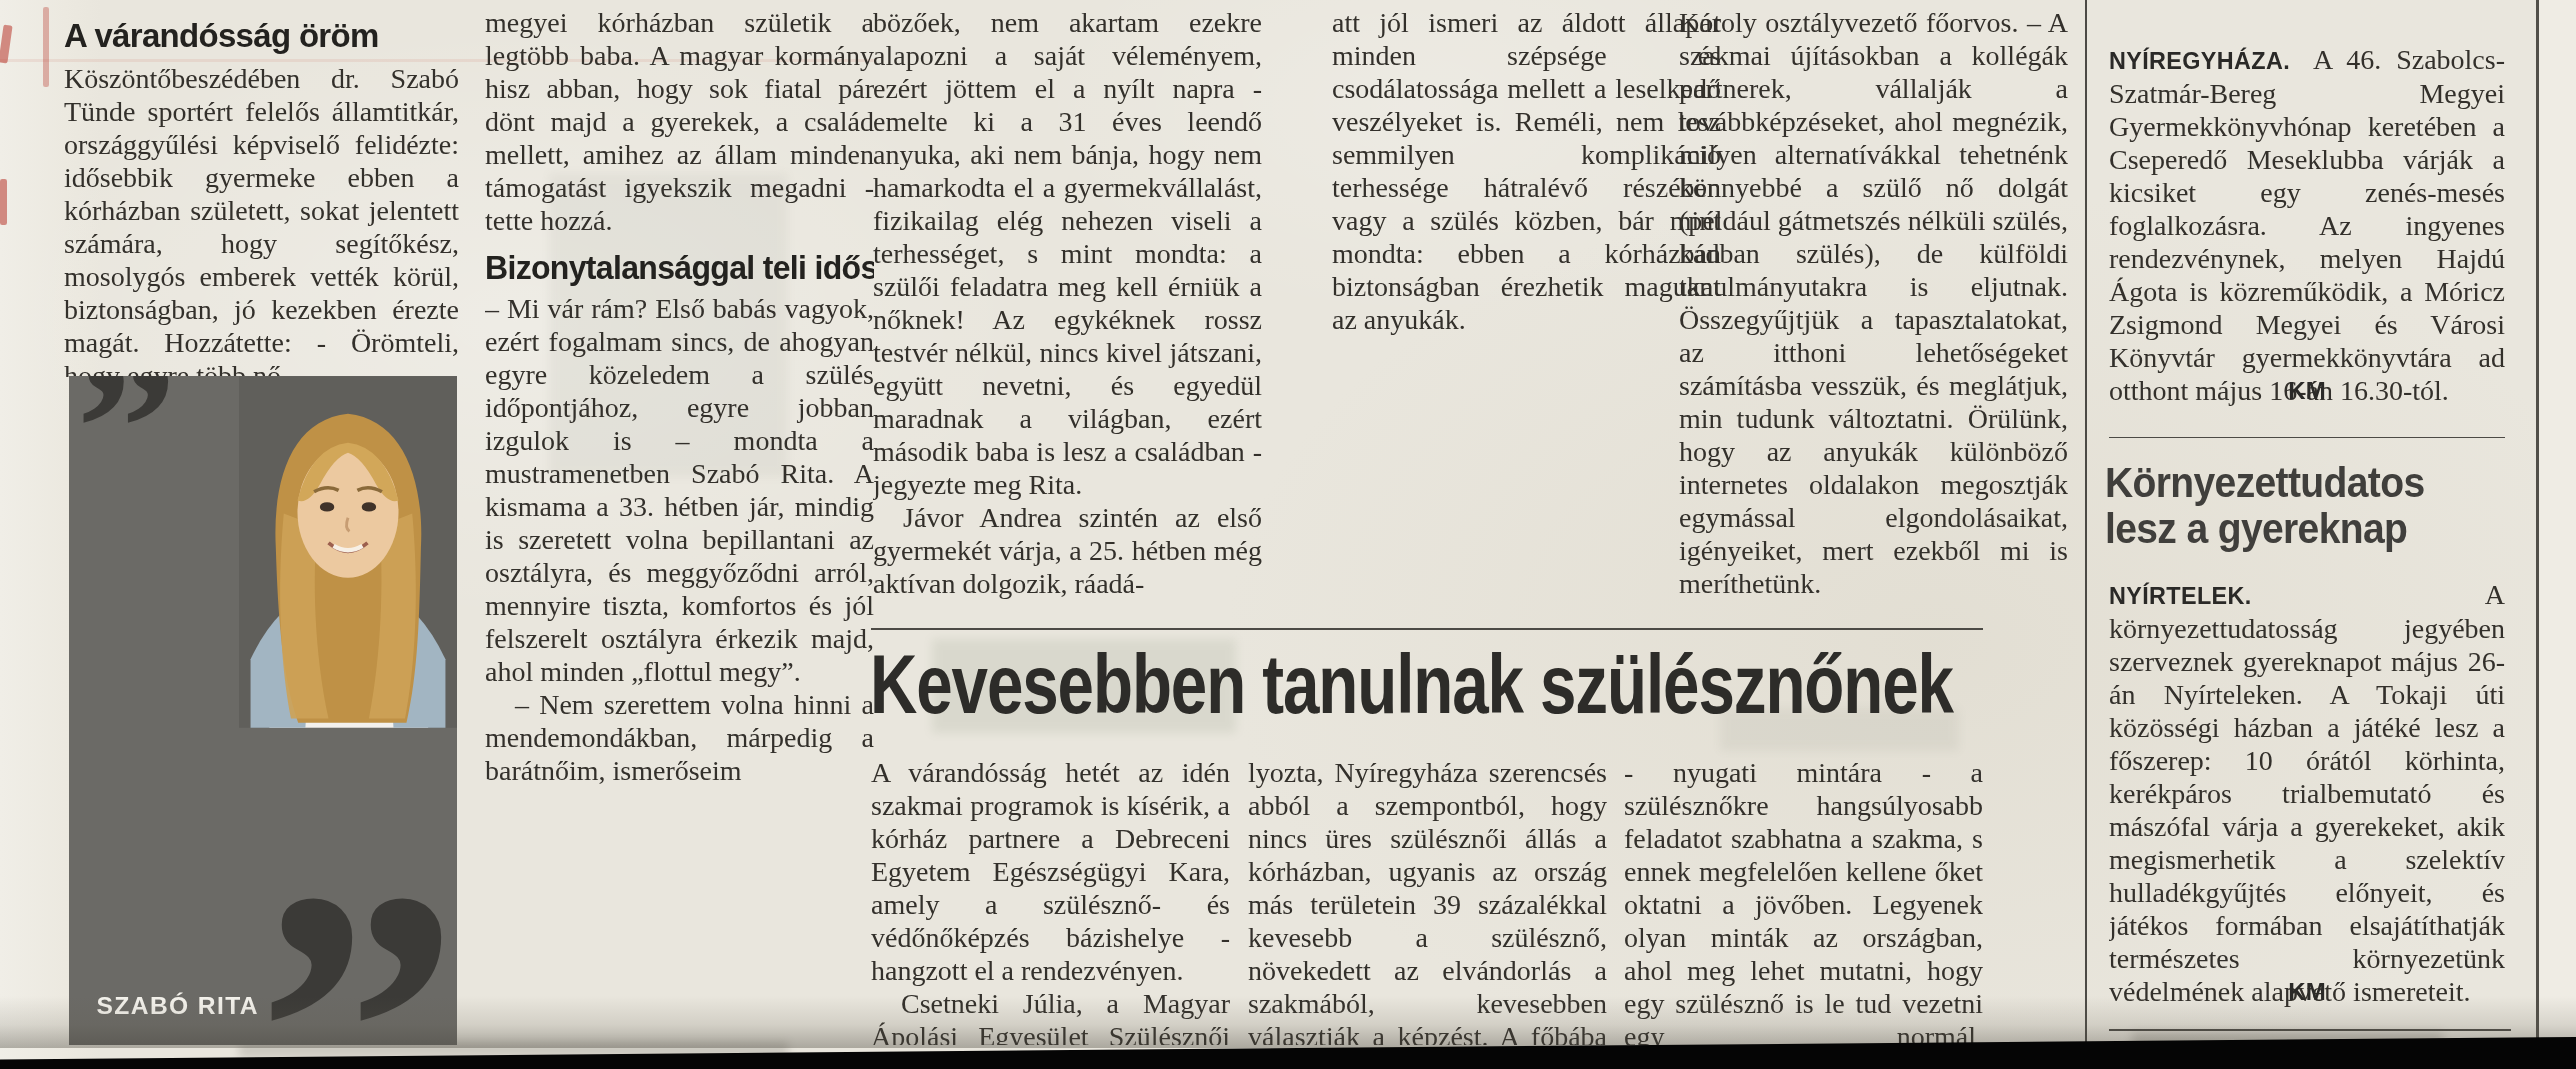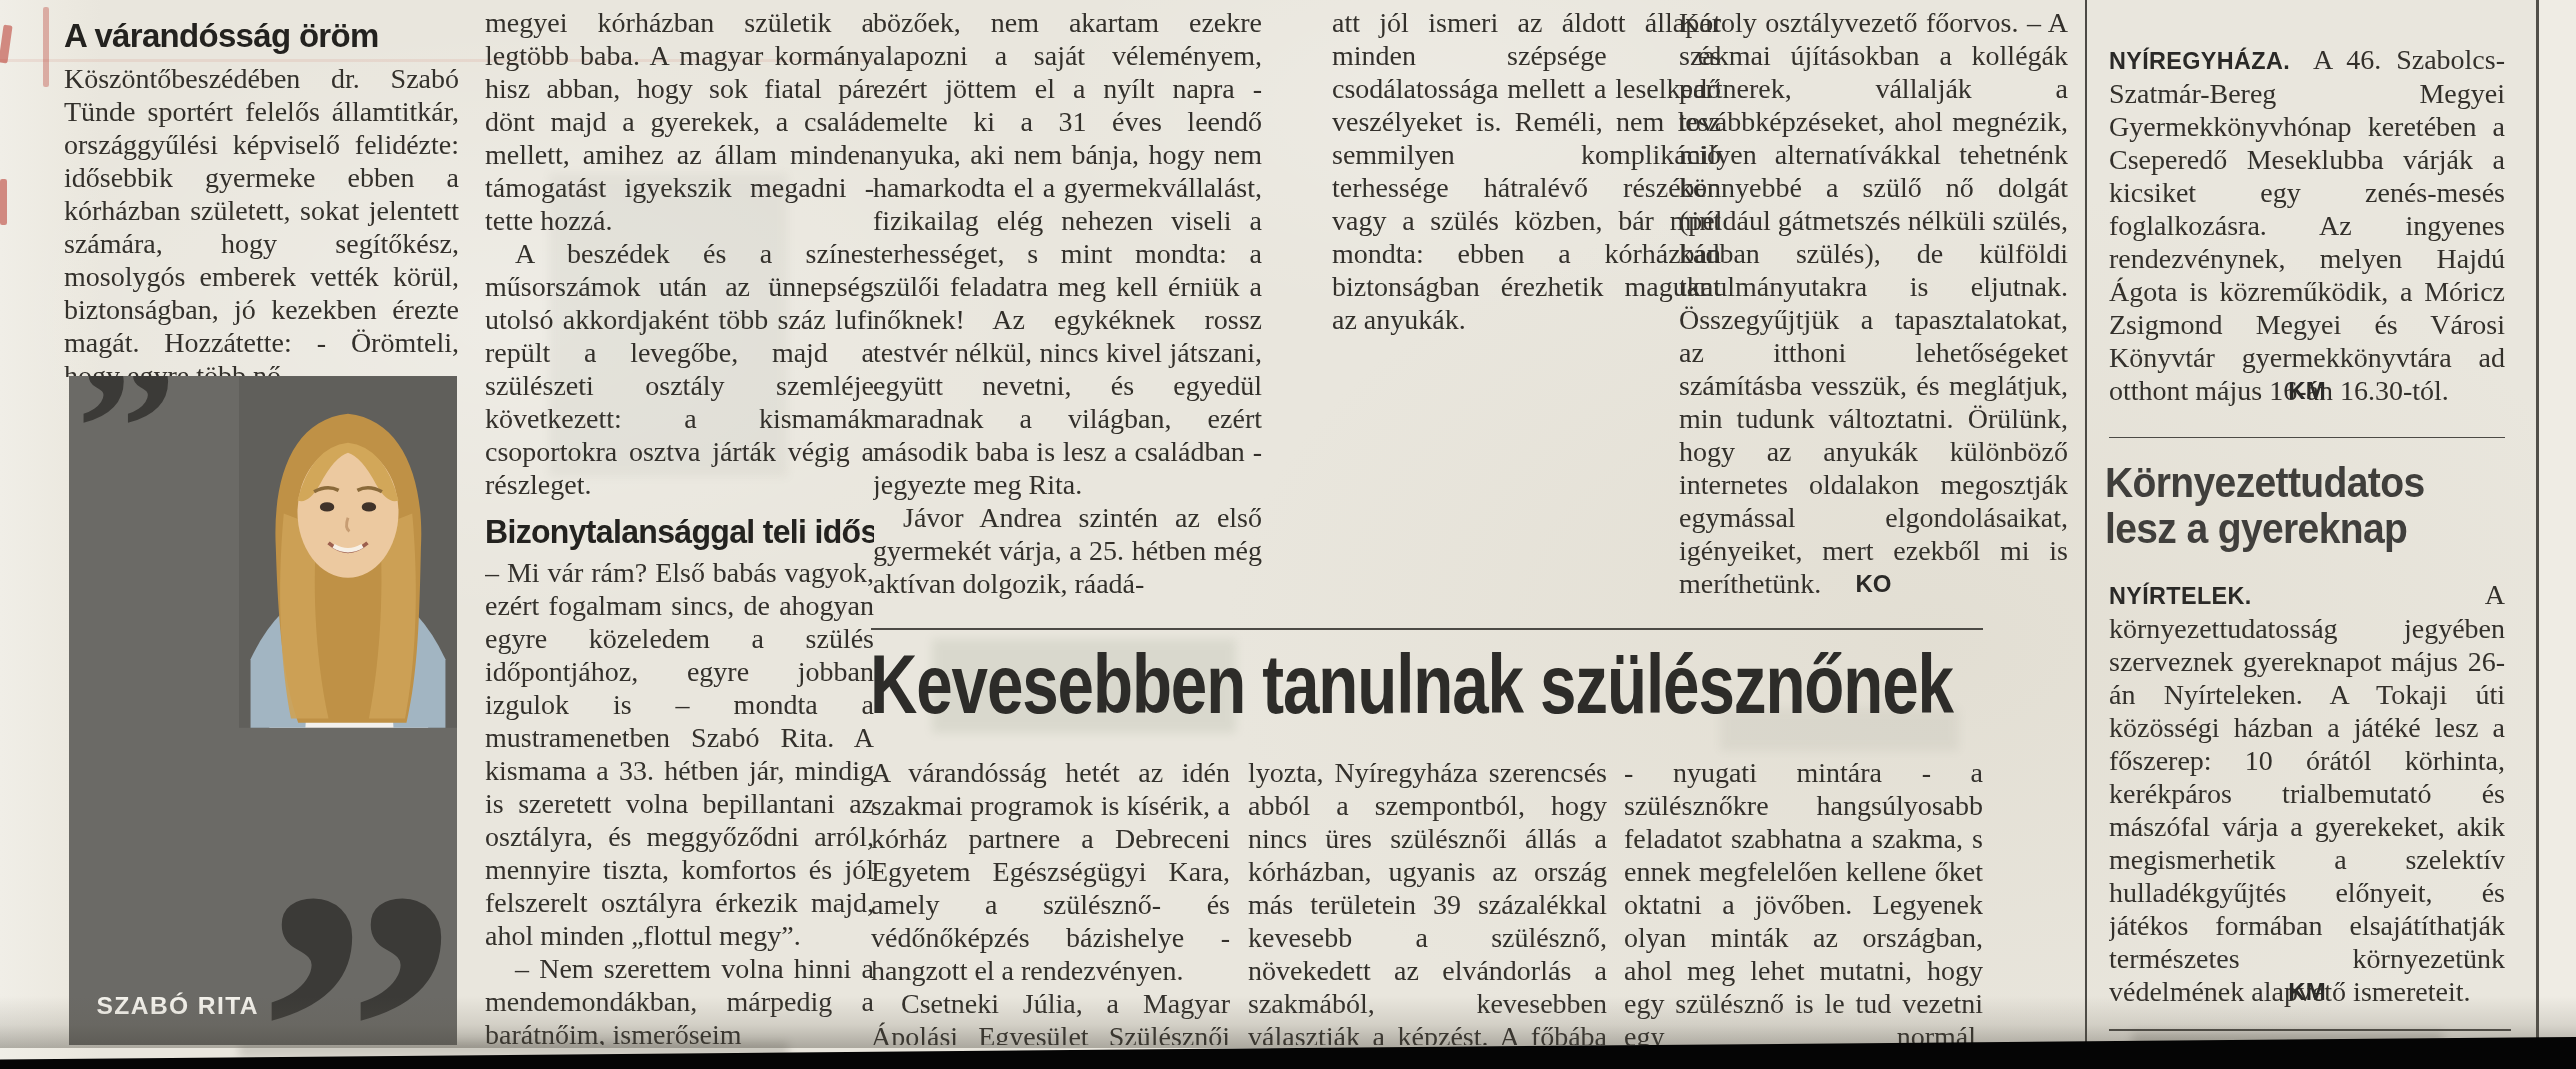--- a/index.html
+++ b/index.html
@@ -102,38 +102,36 @@
       <ellipse cx="180" cy="181" rx="10" ry="6.5" fill="#40332a"></ellipse>
       <path d="M151 196 q-5 14 2 19" stroke="#c79d73" stroke-width="4" fill="none"></path>
       <path d="M124 231 Q151 254 178 231" stroke="#9c5f4e" stroke-width="5" fill="none"></path>
       <path d="M131 235 Q151 247 171 235" stroke="#f7f0e6" stroke-width="6" fill="none"></path>
     </svg>
     <div class="pq-name">SZABÓ RITA</div>
   </div>
 
   <div class="body-col" style="left:473px;top:5.8px;width:389px;height:1039px;margin-left:12px;">
     <p>megyei kórházban születik a legtöbb baba. A magyar kormány hisz abban, hogy sok fiatal pár dönt majd a gyerekek, a család mellett, amihez az állam minden támogatást igyekszik megadni - tette hozzá.</p>
-    <p class="ind">A beszédek és a színes műsorszámok után az ünnepség utolsó akkordjaként több száz lufi repült a levegőbe, majd a szülészeti osztály szemléje következett: a kismamák csoportokra osztva járták végig a részleget.</p>
     <h3 class="mid-heading">Bizonytalansággal teli időszak</h3>
     <p>– Mi vár rám? Első babás vagyok, ezért fogalmam sincs, de ahogyan egyre közeledem a szülés időpontjához, egyre jobban izgulok is – mondta a mustramenetben Szabó Rita. A kismama a 33. hétben jár, mindig is szeretett volna bepillantani az osztályra, és meggyőződni arról, mennyire tiszta, komfortos és jól felszerelt osztályra érkezik majd, ahol minden „flottul megy”.</p>
     <p class="ind">– Nem szerettem volna hinni a mendemondákban, márpedig a barátnőim, ismerőseim</p>
   </div>
 
   <div class="body-col" style="left:873px;top:5.8px;width:389px;height:616px;">
     <p>bözőek, nem akartam ezekre alapozni a saját véleményem, ezért jöttem el a nyílt napra - emelte ki a 31 éves leendő anyuka, aki nem bánja, hogy nem hamarkodta el a gyermekvállalást, fizikailag elég nehezen viseli a terhességet, s mint mondta: a szülői feladatra meg kell érniük a nőknek! Az egykéknek rossz testvér nélkül, nincs kivel játszani, együtt nevetni, és egyedül maradnak a világban, ezért második baba is lesz a családban - jegyezte meg Rita.</p>
     <p class="ind">Jávor Andrea szintén az első gyermekét várja, a 25. hétben még aktívan dolgozik, ráadá-</p>
   </div>
 
   <div class="body-col" style="left:1332px;top:5.8px;width:389px;height:616px;">
     <p>att jól ismeri az áldott állapot minden szépsége és csodálatossága mellett a leselkedő veszélyeket is. Reméli, nem lesz semmilyen komplikáció terhessége hátralévő részében vagy a szülés közben, bár mint mondta: ebben a kórházban biztonságban érezhetik magukat az anyukák.</p>
   </div>
 
   <div class="body-col" style="left:1679px;top:5.8px;width:389px;height:616px;">
     <p>Károly osztályvezető főorvos. – A szakmai újításokban a kollégák partnerek, vállalják a továbbképzéseket, ahol megnézik, milyen alternatívákkal tehetnénk könnyebbé a szülő nő dolgát (például gátmetszés nélküli szülés, kádban szülés), de külföldi tanulmányutakra is eljutnak. Összegyűjtjük a tapasztalatokat, az itthoni lehetőségeket számításba vesszük, és meglátjuk, min tudunk változtatni. Örülünk, hogy az anyukák különböző internetes oldalakon megosztják egymással elgondolásaikat, igényeiket, mert ezekből mi is meríthetünk.</p>
-    <div class="byline-row">KO</div>
   </div>
 
   <div class="vrule" style="left:2085px;top:0;width:2.2px;height:1047px;"></div>
   <div class="hrule" style="left:871px;top:628px;width:1112px;height:2.2px;"></div>
 
   <div class="main-headline">Kevesebben tanulnak szülésznőnek</div>
 
   <div class="body-col" style="left:871px;top:756px;width:359px;height:289px;">
     <p>A várandósság hetét az idén szakmai programok is kísérik, a kórház partnere a Debreceni Egyetem Egészségügyi Kara, amely a szülésznő- és védőnőképzés bázishelye - hangzott el a rendezvényen.</p>
     <p class="ind">Csetneki Júlia, a Magyar Ápolási Egyesület Szülésznői Szekciójának elnöke hangsú-</p>

